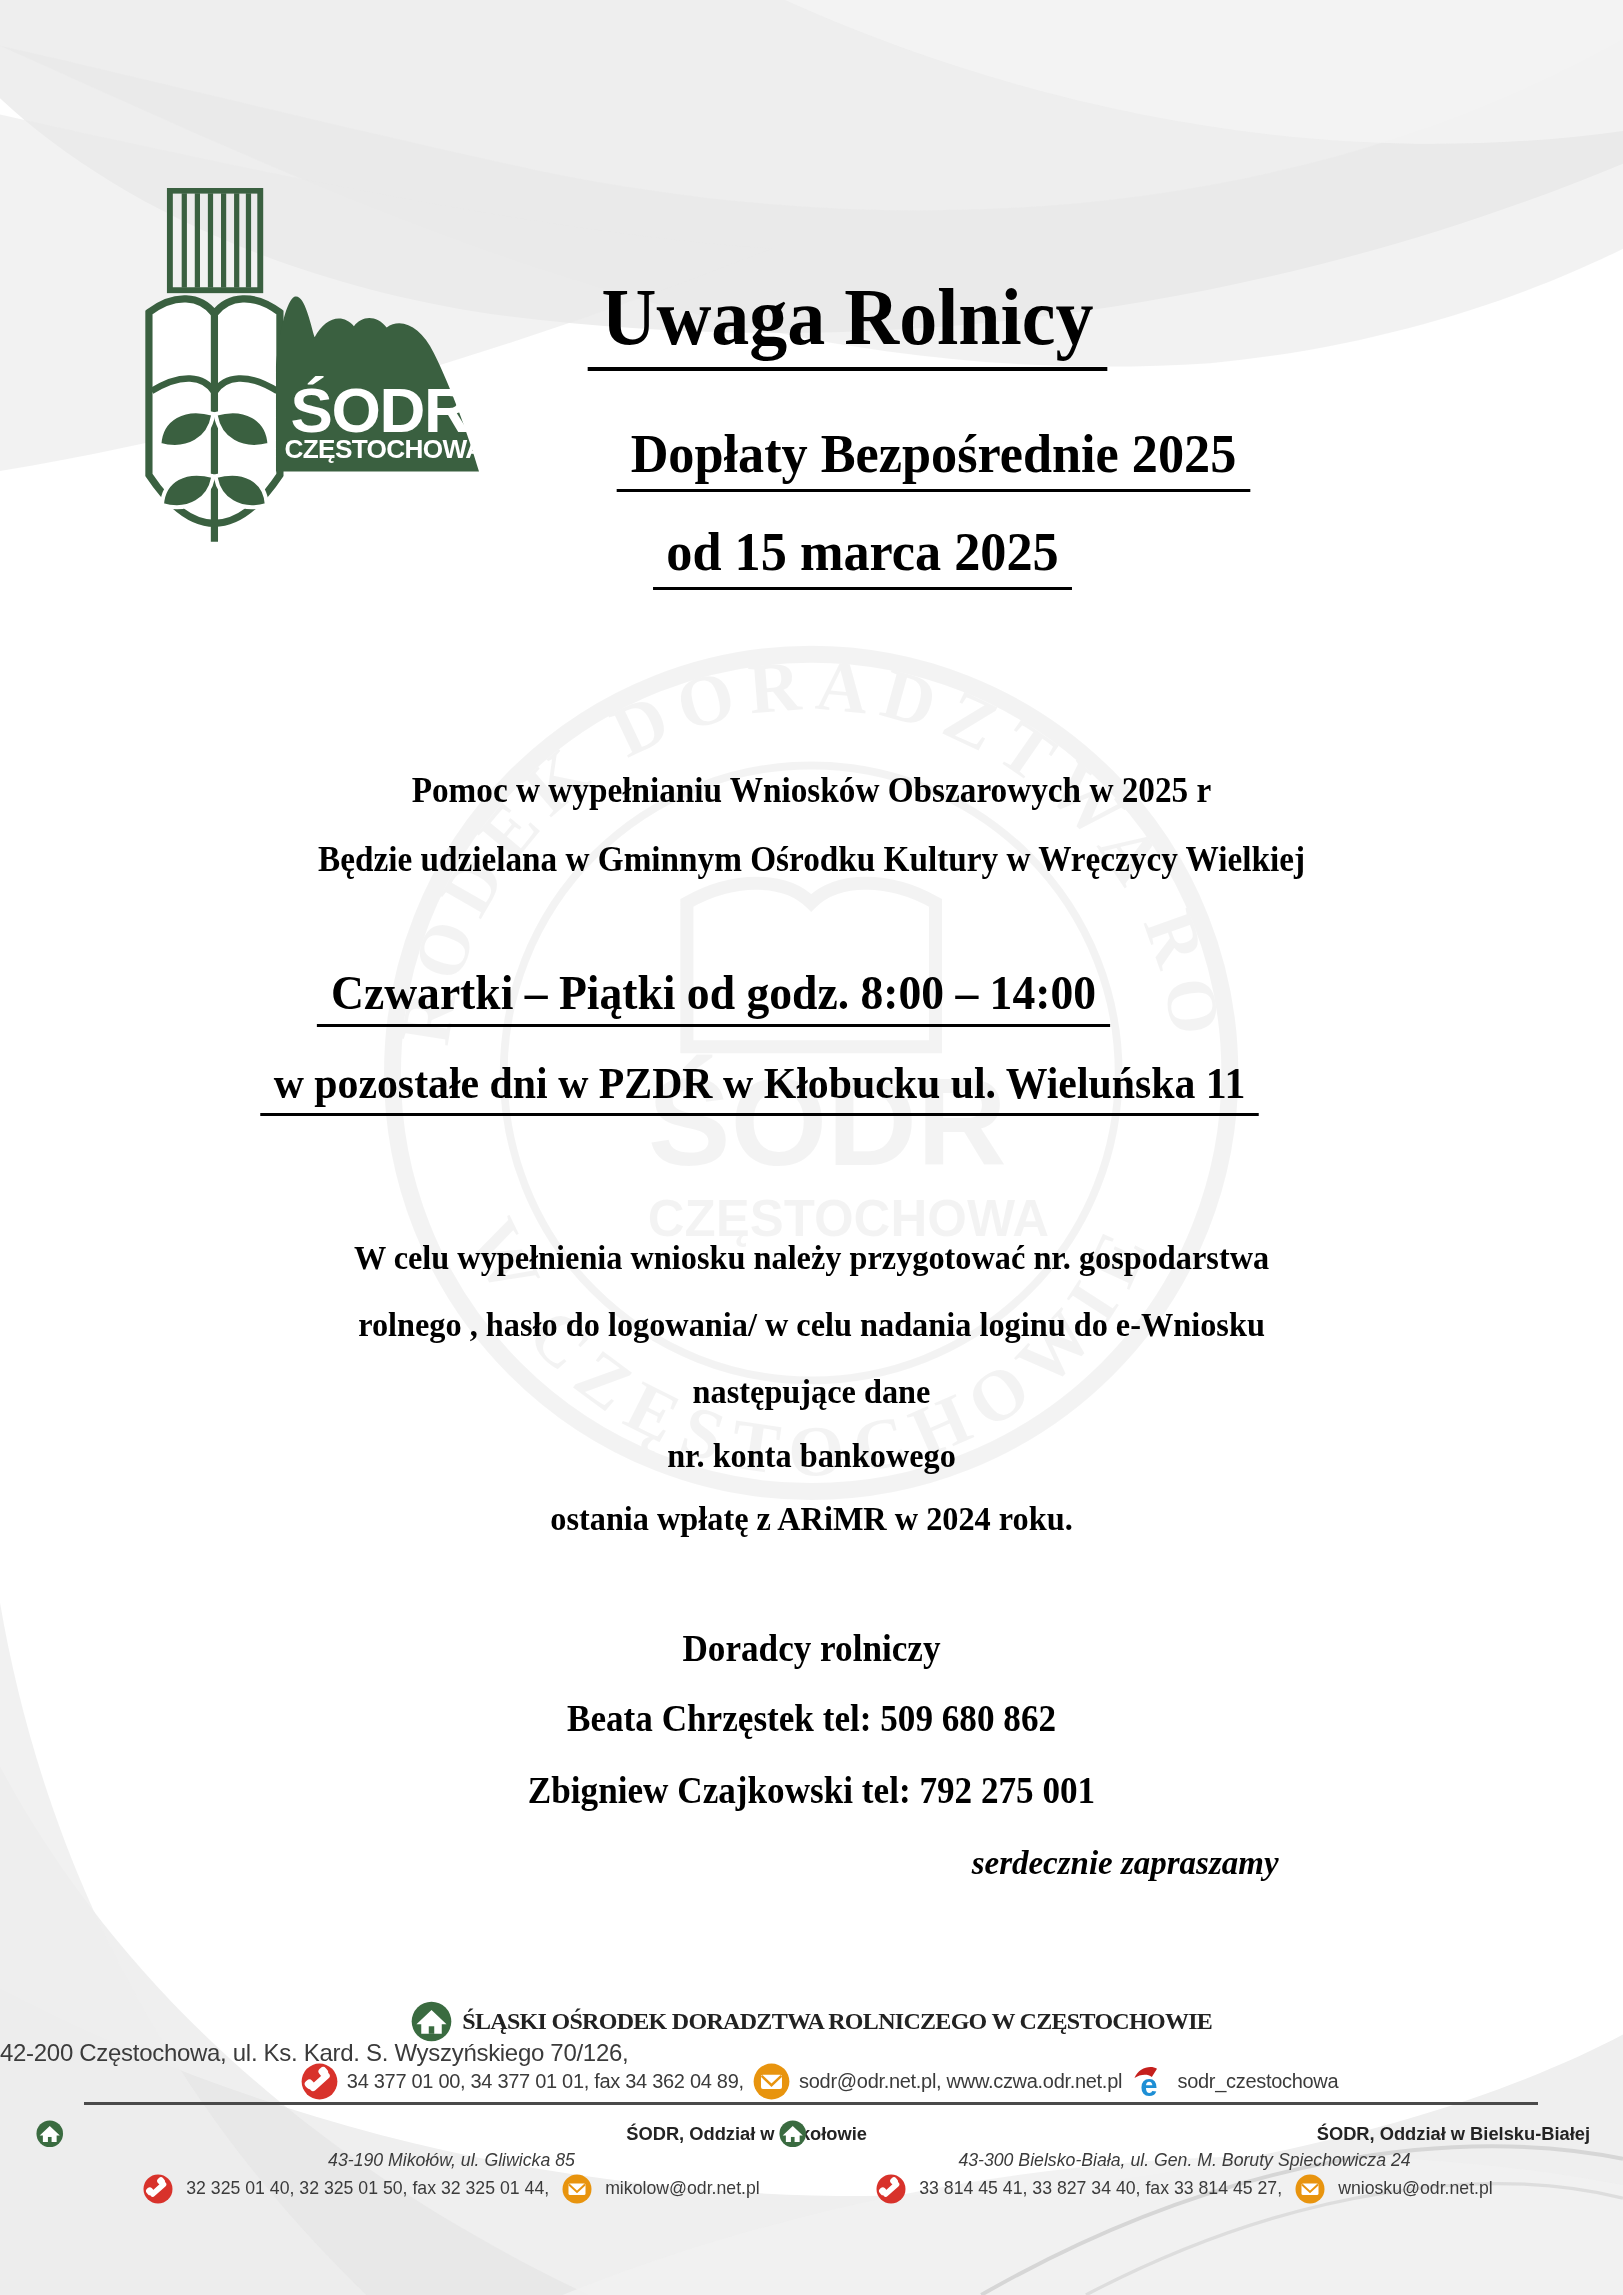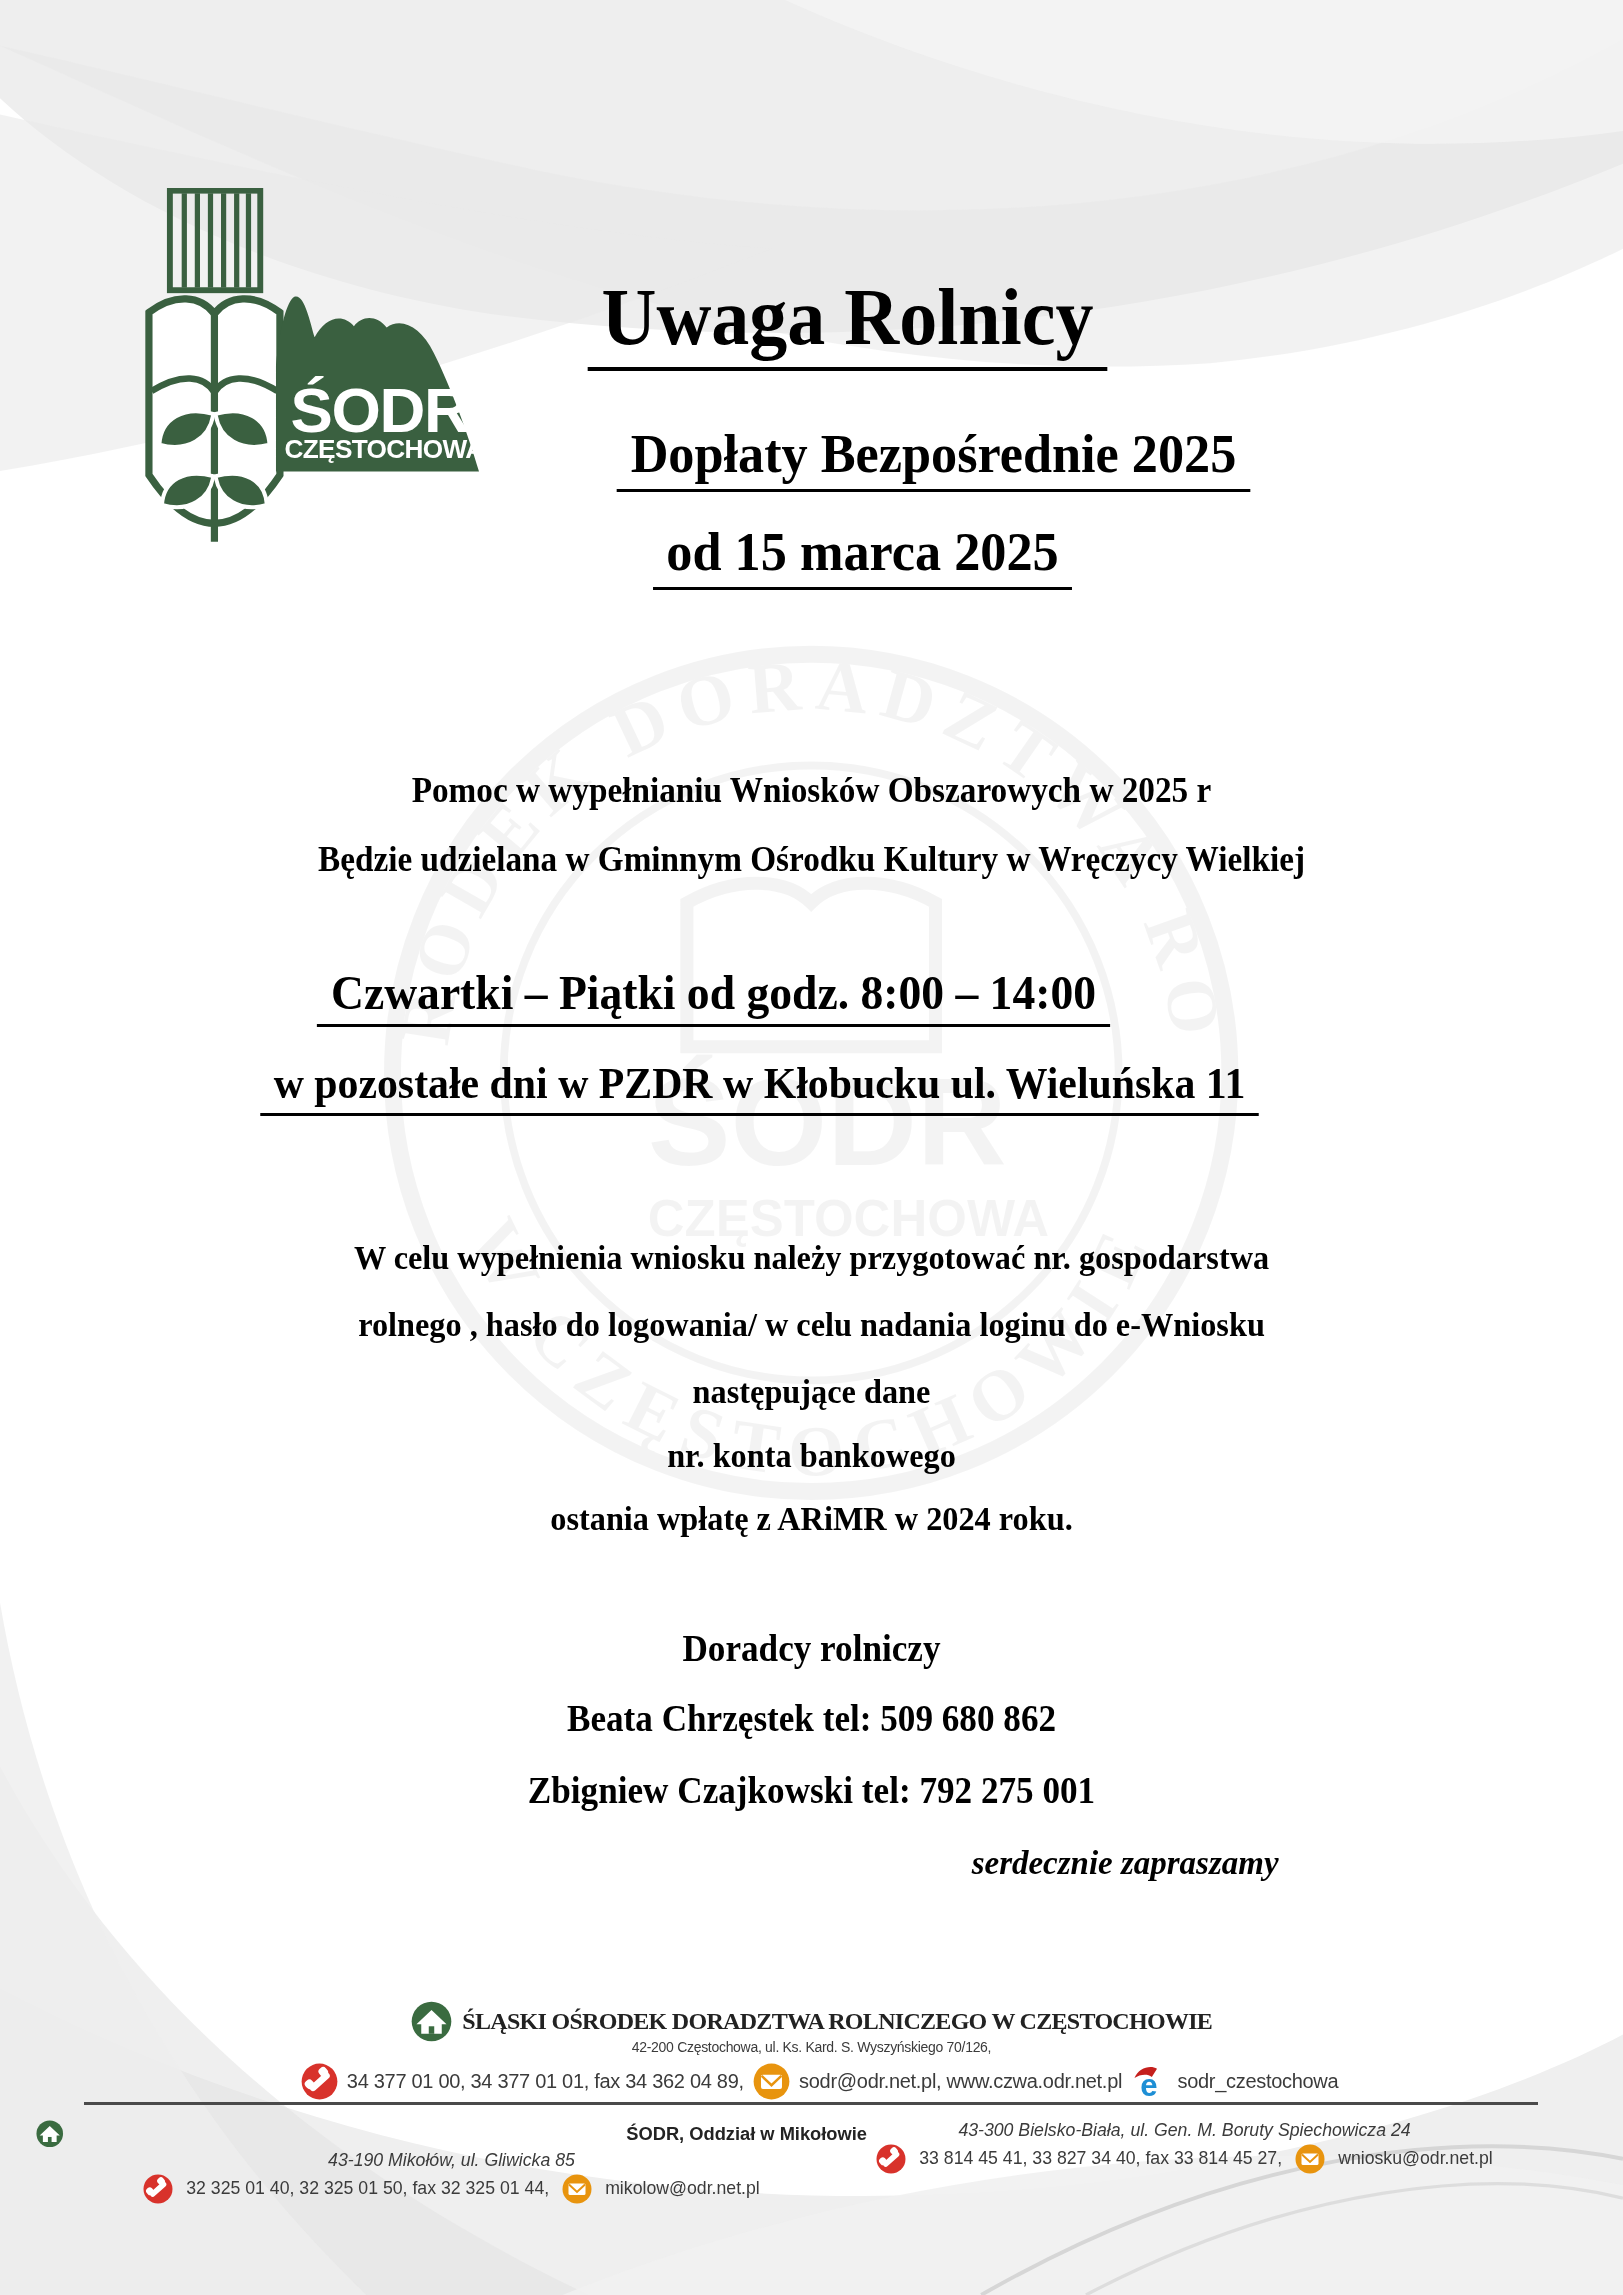--- a/index.html
+++ b/index.html
@@ -26,21 +26,21 @@
   .t-req0{top:1240px;} .t-req1{top:1307px;} .t-req2{top:1374px;} .t-req3{top:1438px;} .t-req4{top:1501px;}
   .req{font-size:34px;transform:scaleX(.95);}
   .t-dor {top:1629px;font-size:37px;transform:scaleX(.95);}
   .t-adv1{top:1699px;font-size:37px;transform:scaleX(.95);}
   .t-adv2{top:1771px;font-size:37px;transform:scaleX(.95);}
   .t-close{top:1845px;font-size:34px;font-style:italic;text-align:right;padding-right:330px;box-sizing:border-box;transform:scaleX(.97);}
   
   .footer{position:absolute;left:0;top:0;width:100%;z-index:2;font-family:"Liberation Sans", sans-serif;color:#3b3b3b;}
   .f-row1{position:absolute;top:2001px;left:0;width:100%;display:flex;justify-content:center;align-items:center;gap:10.5px;font-family:Liberation Serif, serif;}
   .f-row1 .f-name{font-size:24px;font-weight:bold;color:#222;letter-spacing:-0.7px;white-space:nowrap;}
-  .f-row2{position:absolute;top:2039px;left:0;width:100%;text-align:center;font-size:14px;letter-spacing:-0.3px;}
+  .f-row2{position:absolute;top:2039px;left:0;width:100%;text-align:left;font-size:24px;letter-spacing:-0.3px;}
   .f-row3{position:absolute;top:2063px;left:8px;width:100%;display:flex;justify-content:center;align-items:center;gap:9.2px;font-size:20px;letter-spacing:-0.3px;white-space:nowrap;}
   .divider{position:absolute;top:2102px;left:84px;width:1454px;height:2.6px;background:#4a4a4a;}
   .branch{position:absolute;top:2120px;text-align:center;}
   .branch.b0{left:36px;width:831px;}
   .branch.b1{left:779px;width:811px;}
   .b-line1{display:flex;justify-content:space-between;align-items:center;gap:6.5px;font-size:18.3px;font-weight:bold;color:#232323;margin-bottom:2.6px;white-space:nowrap;}
   .b-line2{font-size:17.7px;margin-bottom:2.6px;white-space:nowrap;font-style:italic;}
   .b-line3{display:flex;justify-content:center;align-items:center;gap:13px;font-size:17.7px;white-space:nowrap;}
   
   .cicon{display:inline-block;flex:0 0 auto;}
@@ -199,20 +199,28 @@
       <svg class="cicon i46" viewBox="0 0 60 60">
           <circle cx="30" cy="30" r="29" fill="#E8940E"></circle>
           <rect x="13" y="19" width="34" height="23" rx="3" fill="#ffffff"></rect>
           <polyline points="14,21 30,36 46,21" fill="none" stroke="#E8940E" stroke-width="4"></polyline>
         </svg>
       <span>mikolow@odr.net.pl</span>
     </div>
   </div>
 
   <div class="branch b1">
+    <div class="b-line1">
+      <svg class="cicon i42" viewBox="0 0 60 60">
+          <circle cx="30" cy="30" r="29" fill="#3A6B40"></circle>
+          <path d="M30,13 L52,34 H45 V48 H15 V34 H8 Z" fill="#ffffff"></path>
+          <rect x="26" y="37" width="8" height="11" fill="#3A6B40"></rect>
+        </svg>
+      <span>ŚODR, Oddział w Bielsku-Białej</span>
+    </div>
     <div class="b-line2">43-300 Bielsko-Biała, ul. Gen. M. Boruty Spiechowicza 24</div>
     <div class="b-line3">
       <svg class="cicon i46" viewBox="0 0 60 60">
           <circle cx="30" cy="30" r="29" fill="#D8322B"></circle>
           <g transform="rotate(-42 30 30)" fill="#ffffff">
             <rect x="10" y="25" width="40" height="11" rx="5.5"></rect>
             <rect x="8" y="15" width="14" height="15" rx="6"></rect>
             <rect x="38" y="15" width="14" height="15" rx="6"></rect>
           </g>
         </svg>

